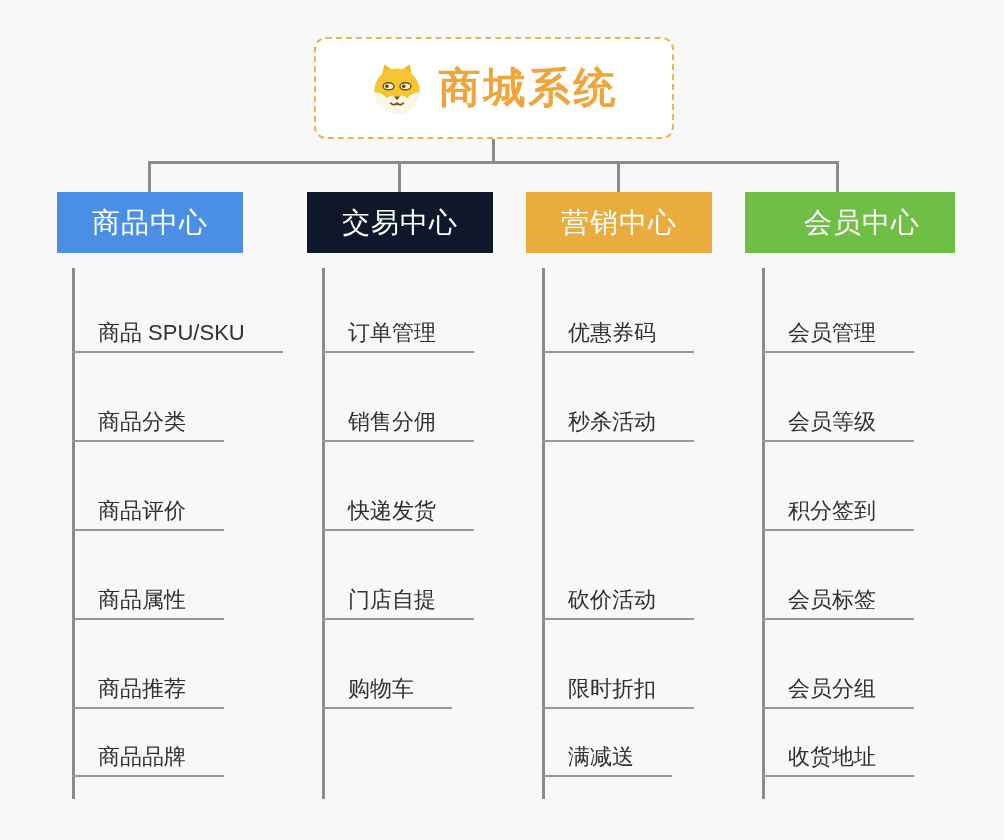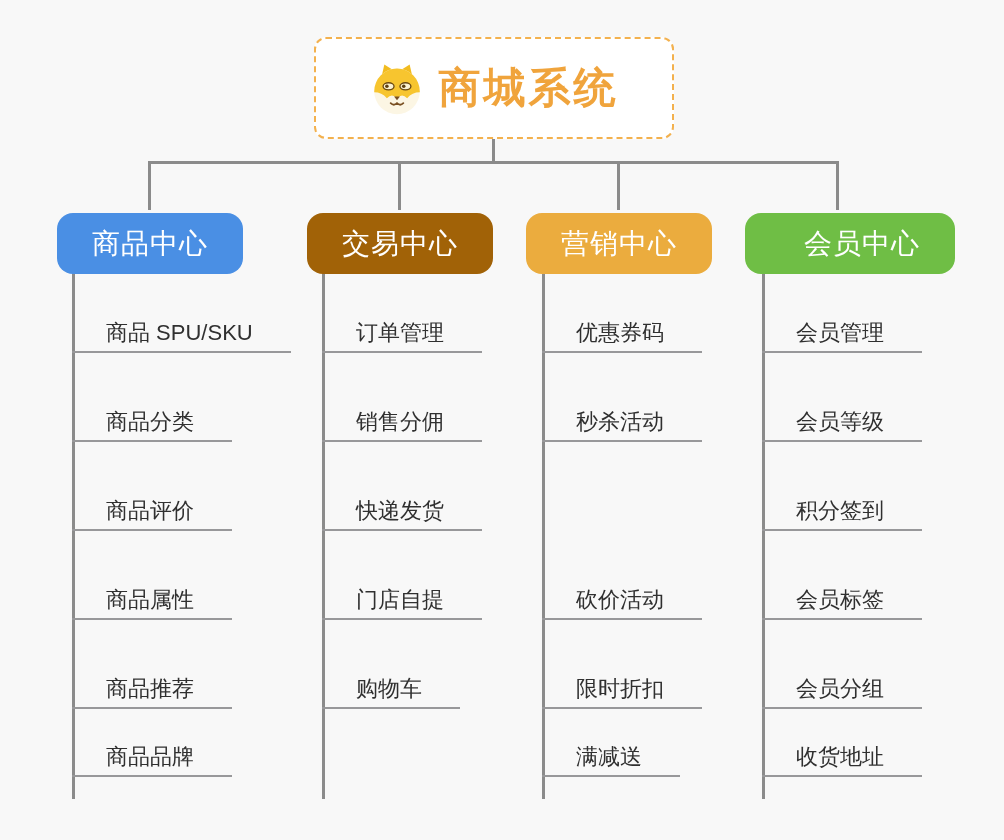--- a/index.html
+++ b/index.html
@@ -18,29 +18,29 @@
   
   .root{
     position:absolute;left:314px;top:37px;width:360px;height:102px;
     background:#ffffff;border:2px dashed #f3b14e;border-radius:12px;
     box-sizing:border-box;display:flex;align-items:center;justify-content:center;gap:15px;
   }
   .root-title{font-size:42px;font-weight:bold;color:#f0a43c;letter-spacing:3px;white-space:nowrap;}
   .dog{width:54px;height:54px;display:inline-flex;}
   
   .branch{
-    position:absolute;top:213px;width:186px;height:61px;border-radius:16px;
+    position:absolute;top:192px;width:186px;height:61px;border-radius:0;
     color:#ffffff;font-size:28px;letter-spacing:1px;
     display:flex;align-items:center;justify-content:center;white-space:nowrap;
   }
   .b0{left:57px}.b1{left:307px}.b2{left:526px}.b3{left:745px}
   
   .item{
     position:absolute;display:inline-block;white-space:nowrap;
-    padding:0 38px 5px 34px;border-bottom:2px solid #98989a;
+    padding:0 38px 5px 26px;border-bottom:2px solid #98989a;
     font-size:22px;line-height:26px;color:#303030;
   }
   .c0{left:72px}.c1{left:322px}.c2{left:542px}.c3{left:762px}
   .r0{top:320px}.r1{top:409px}.r2{top:498px}.r3{top:587px}.r4{top:676px}.r5{top:744px}
 </style>
 </head>
 <body>
 
 <div class="canvas">
 
@@ -67,21 +67,21 @@
         <circle cx="20" cy="30" r="2.1" fill="#5D3F10"></circle>
         <circle cx="40" cy="30" r="2.1" fill="#5D3F10"></circle>
         <path d="M28.5 42 h7 l-3.5 4.5 Z" fill="#7A5023"></path>
         <path d="M24.5 50 Q28.2 53.5 32 50 Q35.8 53.5 39.5 50" fill="none" stroke="#7A5023" stroke-width="2.2" stroke-linecap="round"></path>
       </svg>
     </span>
     <span class="root-title">商城系统</span>
   </div>
 
   <div class="branch b0" style="background: rgb(74, 143, 228);">商品中心</div>
-  <div class="branch b1" style="background: #a16207;">交易中心</div>
+  <div class="branch b1" style="background: #0f172a;">交易中心</div>
   <div class="branch b2" style="background: rgb(235, 172, 62);">营销中心</div>
   <div class="branch b3" style="background: rgb(111, 190, 69); padding-left: 24px;">会员中心</div>
 
   <div class="item c0 r0">商品 SPU/SKU</div>
   <div class="item c0 r1">商品分类</div>
   <div class="item c0 r2">商品评价</div>
   <div class="item c0 r3">商品属性</div>
   <div class="item c0 r4">商品推荐</div>
   <div class="item c0 r5">商品品牌</div>
 

